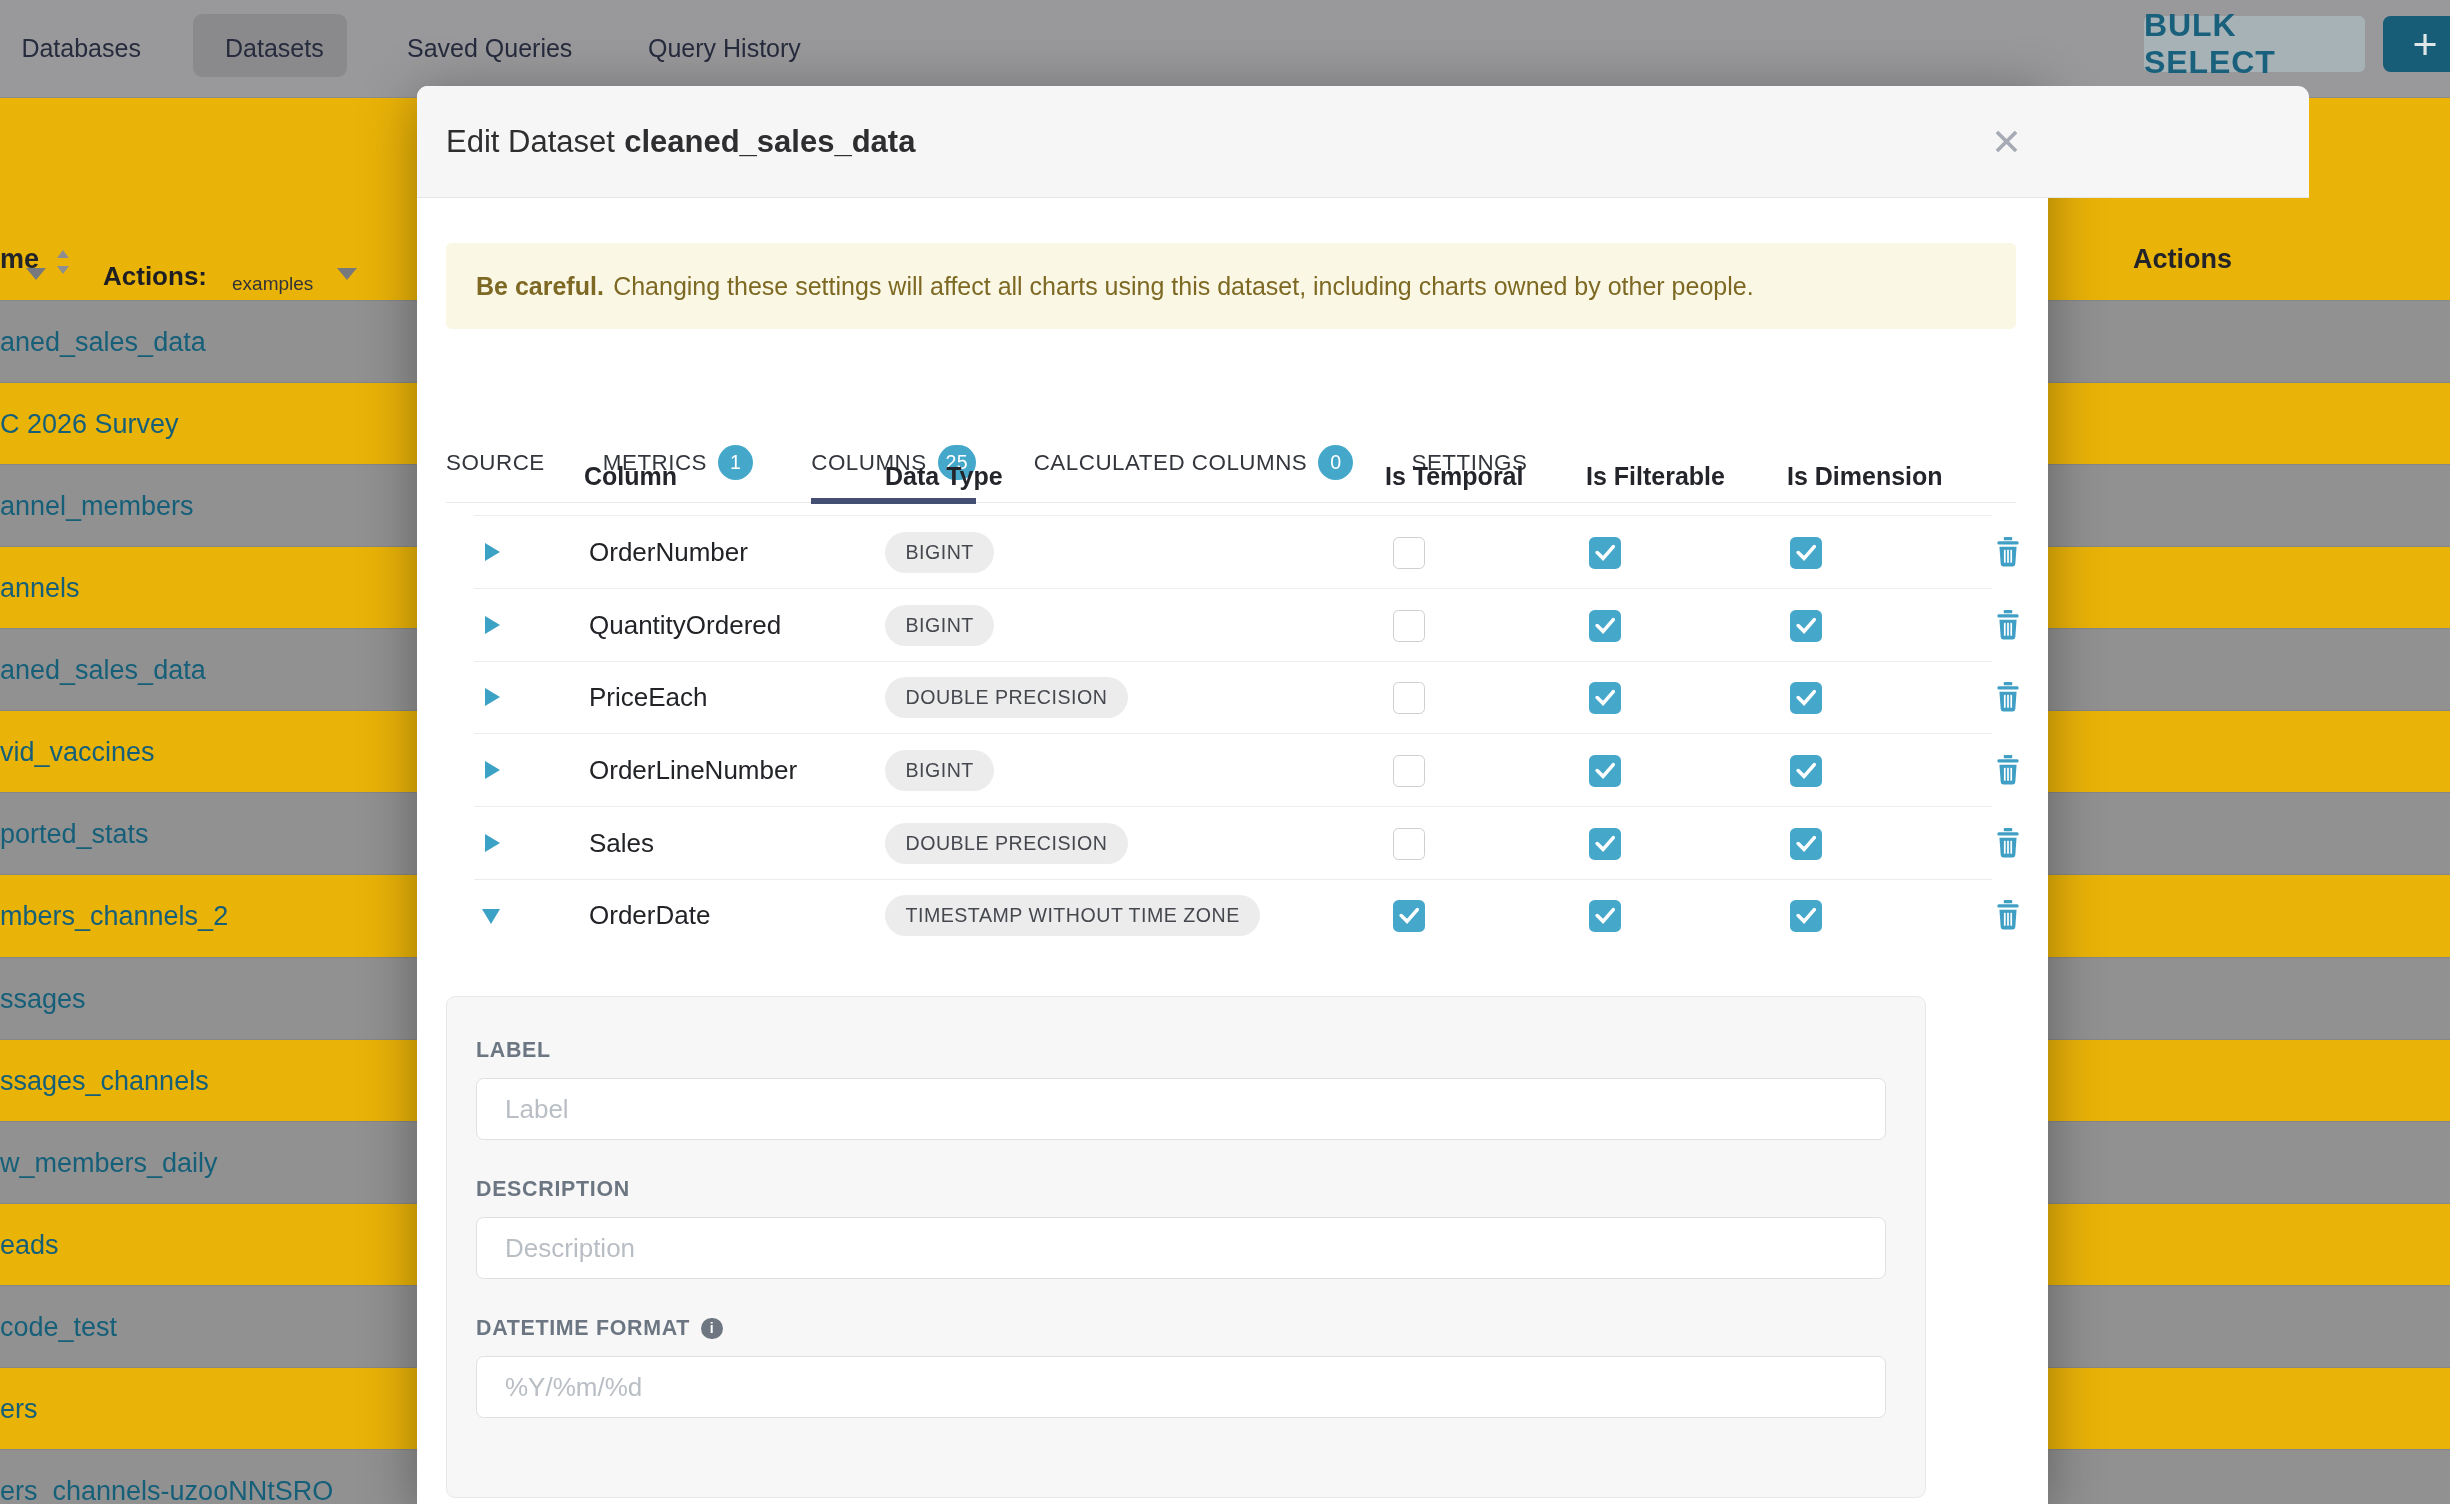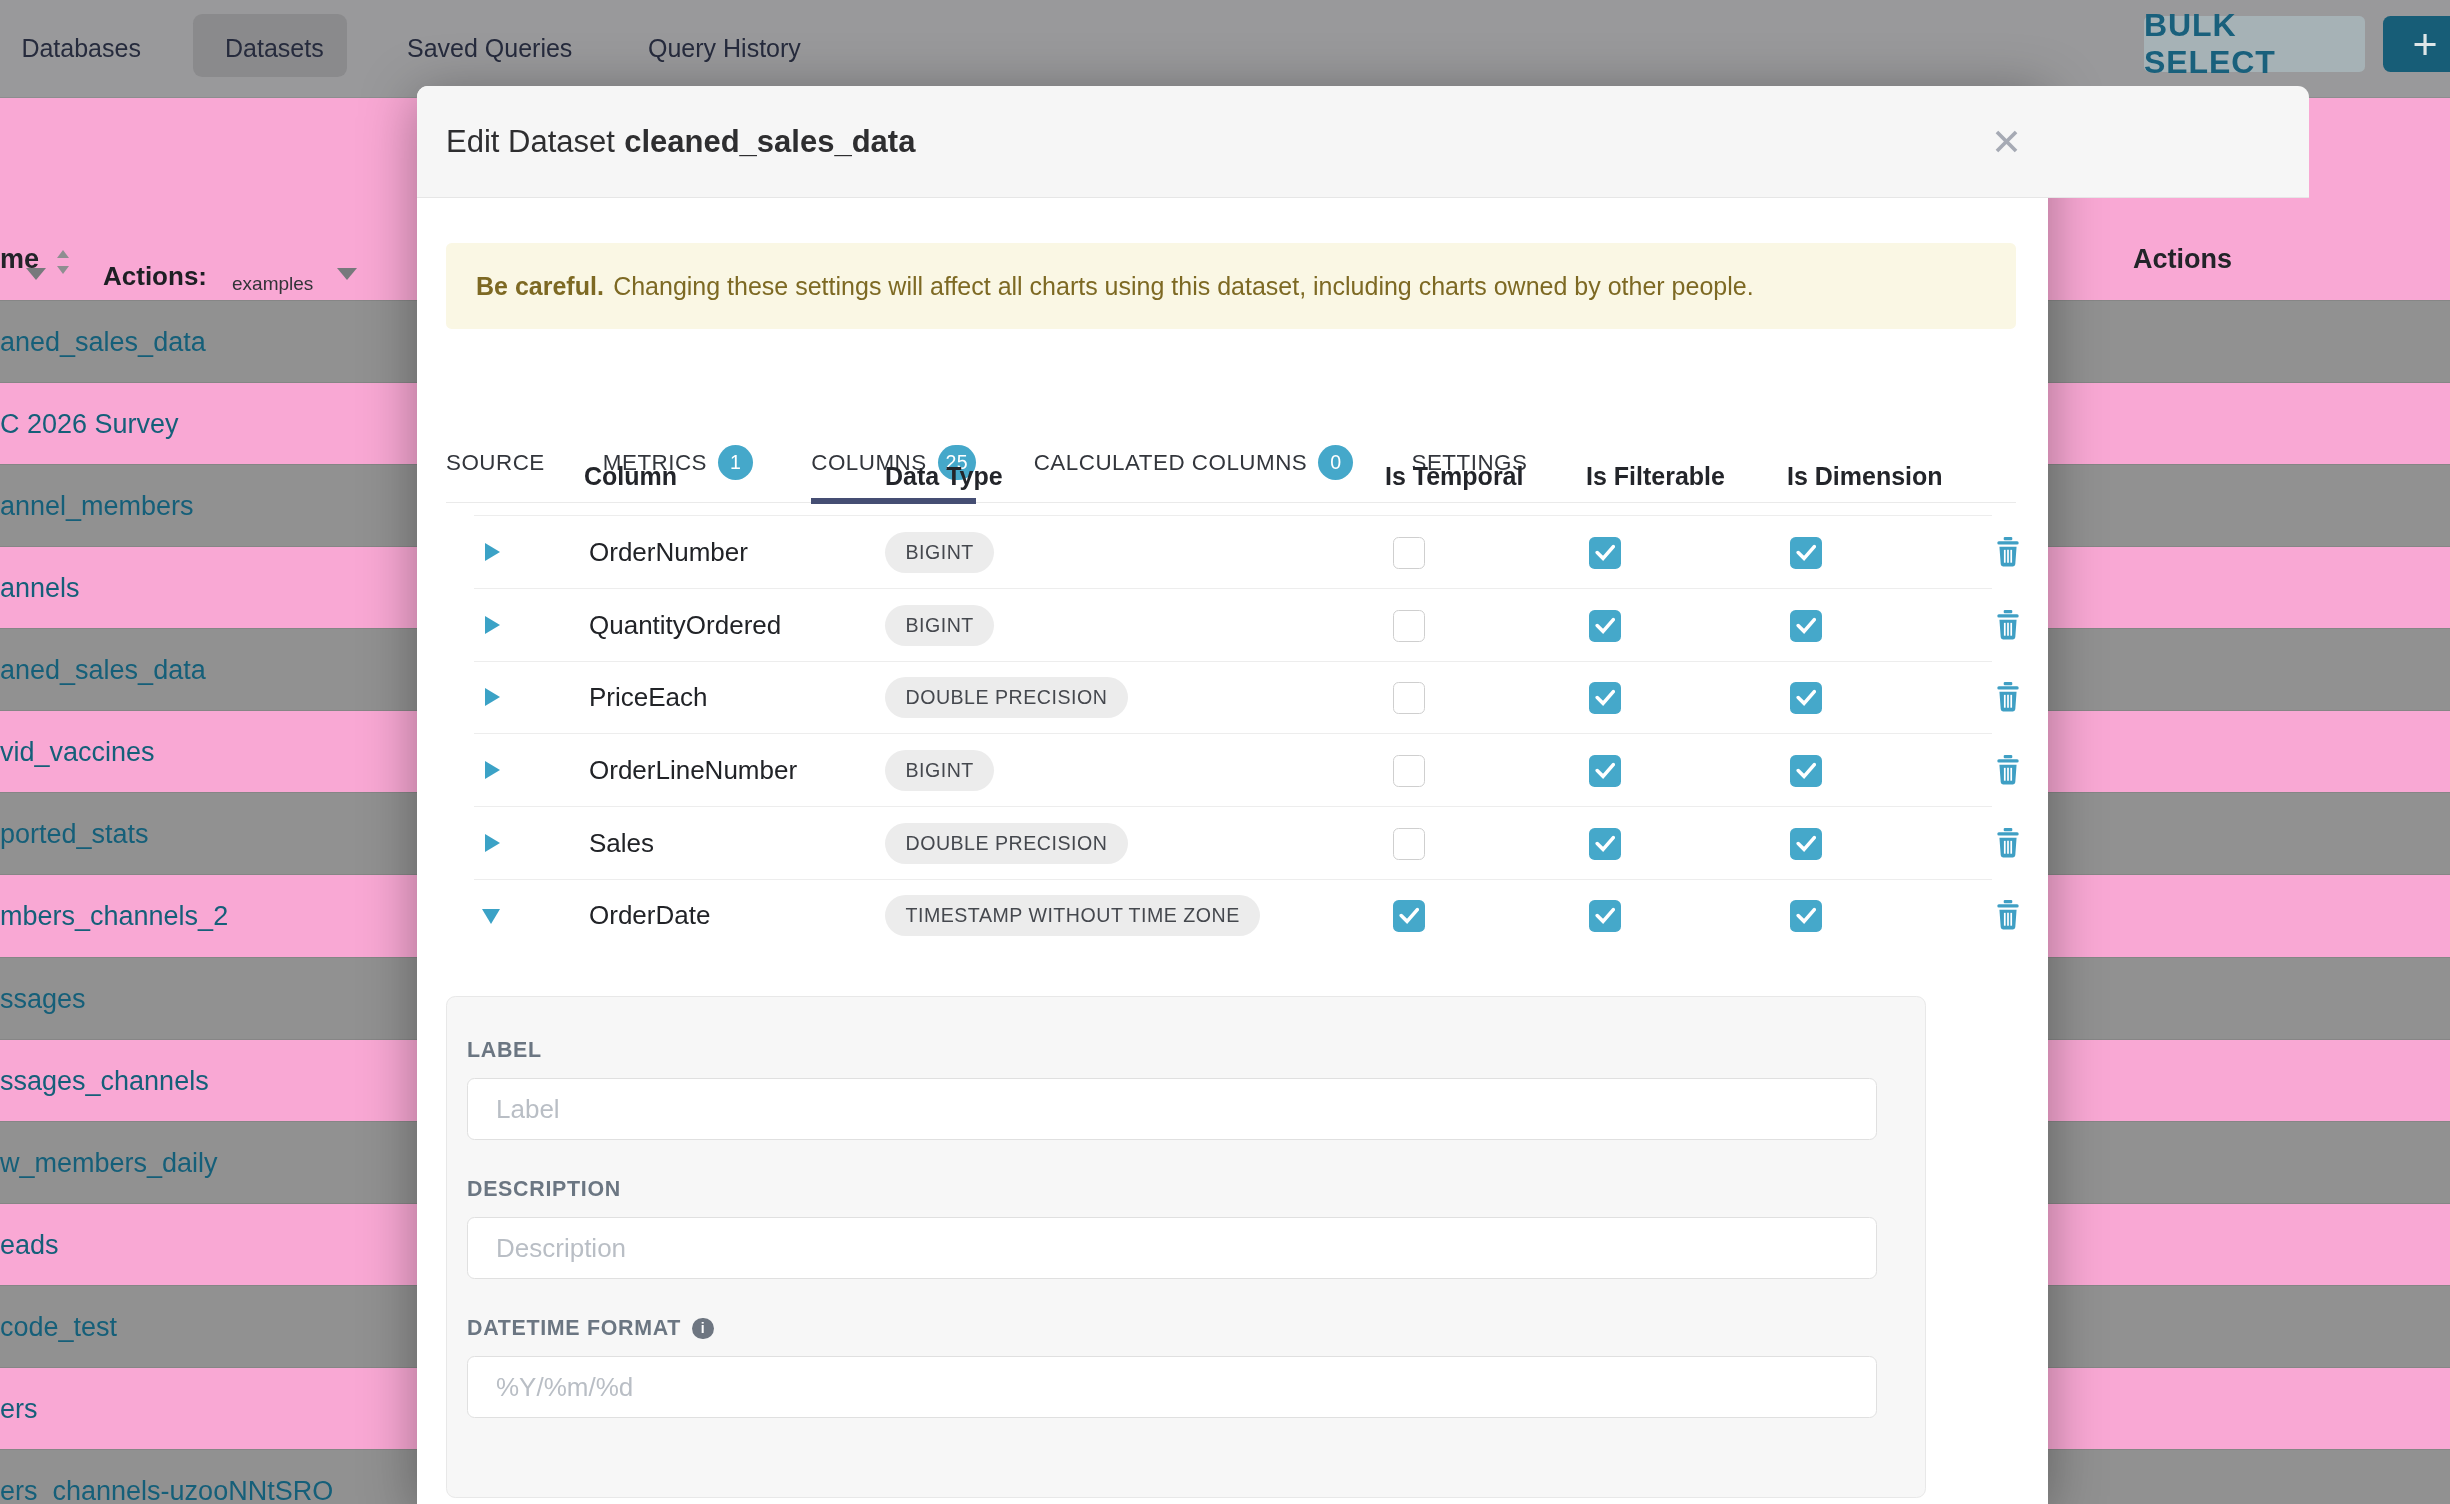--- a/index.html
+++ b/index.html
@@ -1,18 +1,18 @@
 <!DOCTYPE html>
 <html style="font-size:15px"><head>
 <meta charset="utf-8">
 <style>
   * { margin:0; padding:0; box-sizing:border-box; }
   html,body { width:2450px; height:1505px; }
   body { font-family:"Liberation Sans", sans-serif; }
-  #root { position:relative; width:2450px; height:1505px; overflow:hidden; background:#f9a8d4; }
+  #root { position:relative; width:2450px; height:1505px; overflow:hidden; background:#eab308; }
 
   
   .topnav { position:absolute; left:0; top:0; width:2450px; height:98px; background:#99999b; border-bottom:1.9px solid #8d8d8f; }
   .nav-item { position:absolute; top:0; height:96px; display:flex; align-items:center; font-size:25px; color:#262b3d; }
   .nav-hilite { position:absolute; left:193px; top:14px; width:154px; height:63px; background:#8a8a8c; border-radius:9.3px; }
   .bulk-btn { position:absolute; left:2144px; top:16px; width:221px; height:56px; background:#a6b2b6; border-radius:5.6px;
               display:flex; align-items:center; justify-content:center; font-size:32px; font-weight:600; letter-spacing:0.9px; color:#19607c; }
   .plus-btn { position:absolute; left:2383px; top:16px; width:84px; height:56px; background:#175d77; border-radius:7.5px;
               display:flex; align-items:center; justify-content:center; color:#dfe6e8; font-size:43px; font-weight:300; line-height:1; }
   .filter-row { position:absolute; left:0; top:121px; width:2450px; height:65px; }
@@ -55,21 +55,21 @@
   .col-name { position:absolute; left:115px; top:0; height:73px; display:flex; align-items:center; font-size:26px; color:#212327; }
   .type-pill { position:absolute; left:411px; top:16px; height:41px; line-height:41px; padding:0 20.5px; border-radius:20.5px; background:#ececec;
                color:#45484e; font-size:19.6px; letter-spacing:0.5px; font-weight:500; white-space:nowrap; }
   .cb { position:absolute; top:20.5px; width:32px; height:32px; border-radius:5.6px; cursor:pointer; }
   .cb.unchecked { background:#ffffff; border:1.9px solid #cfcfcf; }
   .cb.checked { background:#45a8ca; display:flex; align-items:center; justify-content:center; }
   .cb1 { left:919px; } .cb2 { left:1115px; } .cb3 { left:1316px; }
   .trash { position:absolute; left:1520px; top:21.4px; width:28px; height:30px; cursor:pointer; }
 
   .editor-panel { position:absolute; left:29px; top:910px; width:1480px; height:502px; background:#f7f7f7;
-                  border:0.9px solid #e8e8e8; border-radius:9.3px; padding:41px 35px 0 20px; }
+                  border:0.9px solid #e8e8e8; border-radius:9.3px; padding:41px 35px 0 29px; }
   .field-label { font-size:21.4px; font-weight:600; letter-spacing:0.7px; color:#6b7682; margin-bottom:15px; display:flex; align-items:center; }
   .field-input { width:1410px; height:62px; background:#ffffff; border:0.9px solid #e0e0e0; border-radius:7.5px; padding:0 28px;
                  font-size:26px; color:#33363c; font-family:"Liberation Sans", sans-serif; outline:none; margin-bottom:37px; display:block; }
   .field-input::placeholder { color:#b9bec5; }
   .info-icon { margin-left:11.2px; width:21.4px; height:21.4px; border-radius:50%; background:#6e7681; color:#ffffff; font-size:14px; font-weight:700;
                display:inline-flex; align-items:center; justify-content:center; }
 </style>
 </head>
 <body>
 

